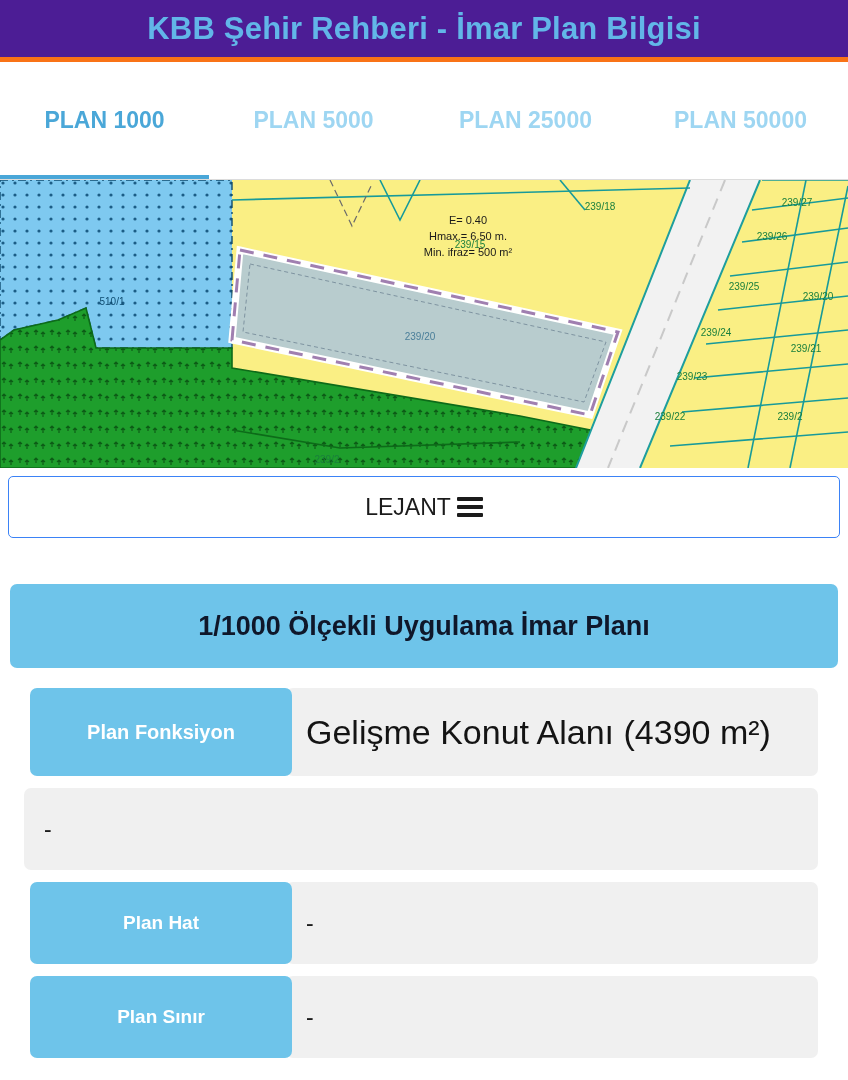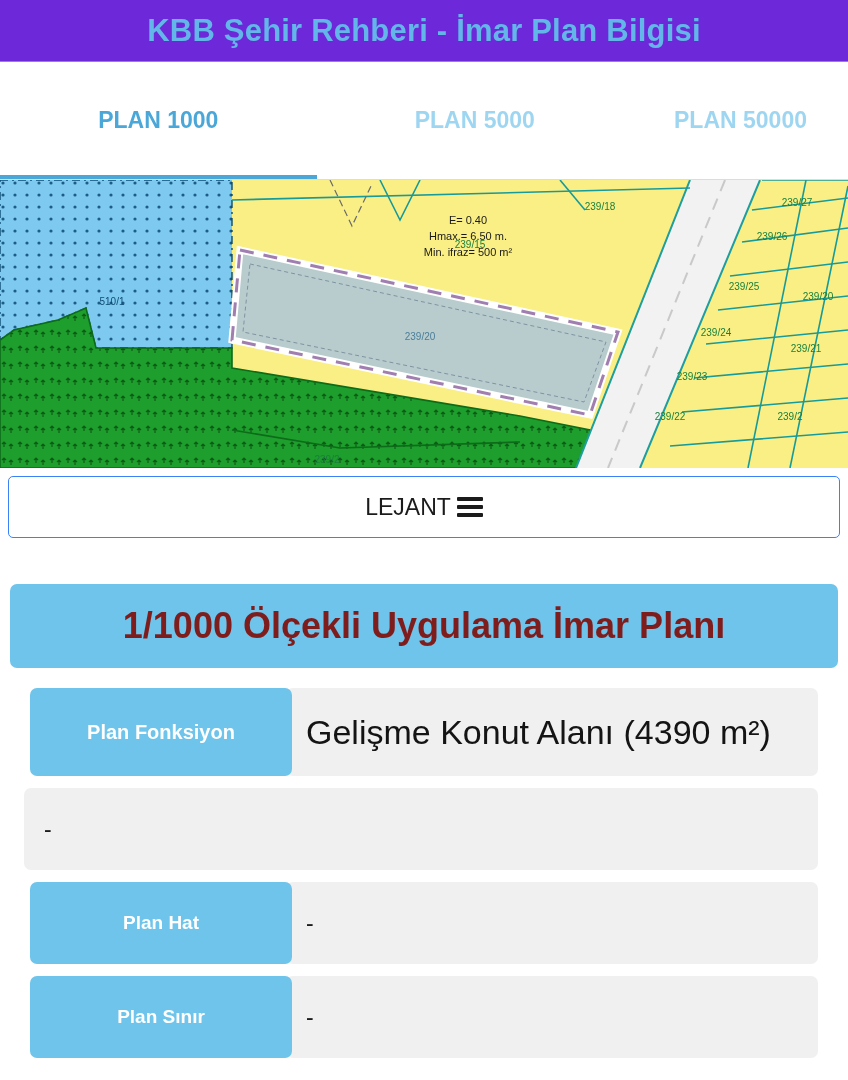--- a/index.html
+++ b/index.html
@@ -10,22 +10,22 @@
     font-family: "Liberation Sans", sans-serif;
     overflow: hidden;
   }
 
   
   .header {
     height: 62px;
     display: flex;
     align-items: center;
     justify-content: center;
-    border-bottom: 1px solid #f97316;
-    background: #6d28d9;
+    border-bottom: 5px solid #f97316;
+    background: #4c1d95;
   }
   .header-title {
     font-size: 31px;
     font-weight: bold;
     color: #62b6e8;
     letter-spacing: 0.2px;
   }
 
   
   .tabs {
@@ -108,22 +108,22 @@
   .plan-banner {
     margin: 38px 10px 0 10px;
     height: 84px;
     background: #6ec4ea;
     border-radius: 7px;
     display: flex;
     align-items: center;
     justify-content: center;
   }
   .plan-banner-text {
-    color: #7f1d1d;
-    font-size: 36px;
+    color: #0f172a;
+    font-size: 27px;
     font-weight: bold;
   }
 
   
   .info-table {
     margin: 20px 30px 0 30px;
     display: flex;
     flex-direction: column;
     gap: 12px;
   }
@@ -169,20 +169,23 @@
 <div class="header">
   <div class="header-title">KBB Şehir Rehberi - İmar Plan Bilgisi</div>
 </div>
 
 <div class="tabs">
   <div class="tab active">
     <span>PLAN 1000</span>
   </div>
   <div class="tab">
     <span>PLAN 5000</span>
+  </div>
+  <div class="tab narrow">
+    <span>PLAN 25000</span>
   </div>
   <div class="tab narrow">
     <span>PLAN 50000</span>
   </div>
 </div>
 
 <div class="map-wrap">
   <svg class="map-canvas" viewBox="0 0 848 288" preserveAspectRatio="none">
     <defs>
       <pattern id="dotPat" width="12" height="12" patternUnits="userSpaceOnUse">

